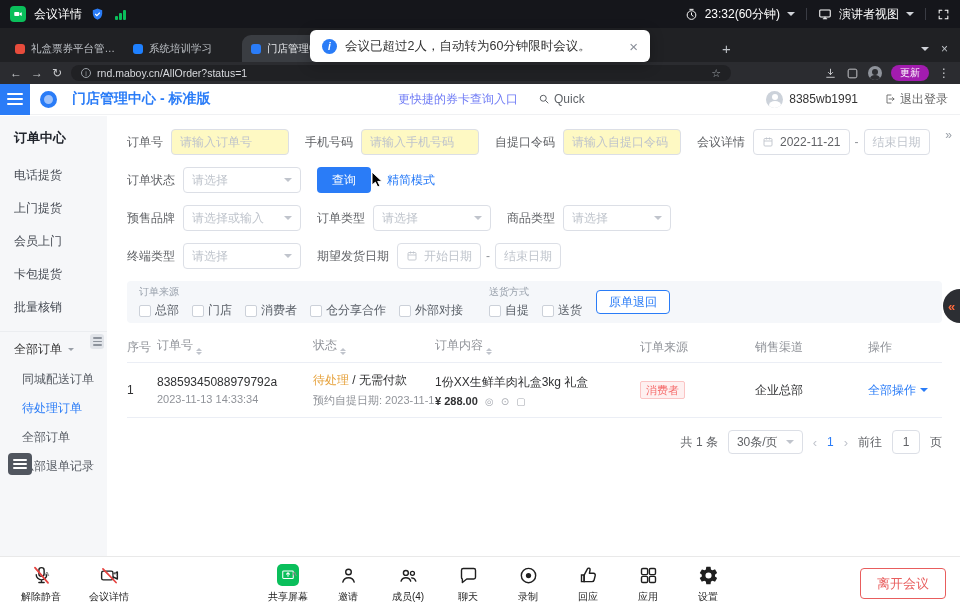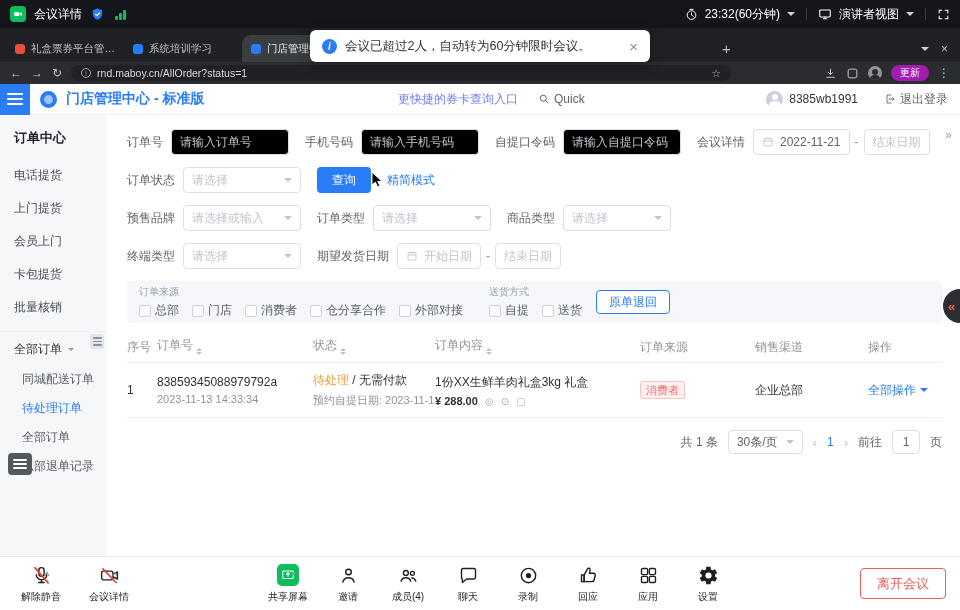--- a/index.html
+++ b/index.html
@@ -51,21 +51,21 @@
            display:flex;align-items:center;justify-content:center;flex:none;font-weight:bold}
   .toast-text{font-size:12.5px;color:#333;white-space:nowrap}
   .toast-x{margin-left:auto;color:#8a8f99;font-size:15px}
 
   
   .page{position:absolute;top:84px;left:0;width:960px;height:472px;background:#fff;z-index:5}
   .app-header{height:31px;display:flex;align-items:center;border-bottom:1px solid #f0f1f3;position:relative}
   .burger{width:30px;height:31px;background:#2a7cf7;display:flex;flex-direction:column;justify-content:center;gap:3px;padding:0 7px;flex:none}
   .burger i{display:block;height:2px;background:#fff;border-radius:1px}
   .logo-circle{width:17px;height:17px;border-radius:50%;border:4px solid #2a7cf7;margin-left:10px;flex:none;background:#9ec2fb}
-  .app-title{color:#2a7cf7;font-weight:bold;font-size:14px;margin-left:9px;white-space:nowrap}
+  .app-title{color:#2a7cf7;font-weight:bold;font-size:14px;margin-left:15px;white-space:nowrap}
   .hdr-center{position:absolute;left:398px;display:flex;align-items:center;gap:20px}
   .quick-link{color:#6f7bf5;font-size:12px;white-space:nowrap}
   .quick{display:flex;align-items:center;gap:4px;color:#5f6368;font-size:12px}
   .hdr-right{margin-left:auto;display:flex;align-items:center;gap:6px;padding-right:12px}
   .avatar{width:17px;height:17px;border-radius:50%;background:#ccd2da;position:relative;overflow:hidden;flex:none}
   .avatar i{position:absolute;left:5.5px;top:3px;width:6px;height:6px;border-radius:50%;background:#fff}
   .avatar b{position:absolute;left:2.5px;top:10px;width:12px;height:8px;border-radius:50%;background:#fff}
   .username{font-size:12px;color:#333}
   .logout{display:flex;align-items:center;gap:4px;color:#666;font-size:12px;margin-left:20px}
 
@@ -84,21 +84,21 @@
             display:flex;flex-direction:column;justify-content:center;gap:2.5px;padding:0 5px}
   .sb-float i{display:block;height:1.5px;background:#fff;border-radius:1px}
 
   .main{flex:1;position:relative;padding:13px 18px 0 20px;overflow:hidden;background:#fff}
   .main-collapse{position:absolute;top:12px;right:9px;color:#9aa0a8;font-size:12px;letter-spacing:-1px}
 
   .fr{display:flex;align-items:center;margin-bottom:12px}
   .fi{display:flex;align-items:center;margin-right:16px}
   .fl{font-size:12px;color:#606266;margin-right:8px;white-space:nowrap}
   .ipt{width:118px;height:26px;border:1px solid #dcdfe6;border-radius:4px;font-size:12px;color:#606266;
-       padding:0 8px;outline:none;background:#000000;font-family:inherit}
+       padding:0 8px;outline:none;background:#fef9c3;font-family:inherit}
   .ipt::placeholder{color:#bfc4cc}
   .sel{width:118px;height:26px;border:1px solid #dcdfe6;border-radius:4px;display:flex;align-items:center;
        padding:0 8px;background:#fff}
   .sel .ph{font-size:12px;color:#bfc4cc;white-space:nowrap;overflow:hidden}
   .sel .caret{margin-left:auto}
   .caret{width:0;height:0;border:4px solid transparent;border-top-color:#c0c4cc;margin-top:4px;flex:none}
   .datebox{height:26px;border:1px solid #dcdfe6;border-radius:4px;display:flex;align-items:center;gap:6px;
            padding:0 8px;background:#fff;font-size:12px;white-space:nowrap}
   .datebox .val{color:#606266}
   .datebox .ph{color:#bfc4cc}

